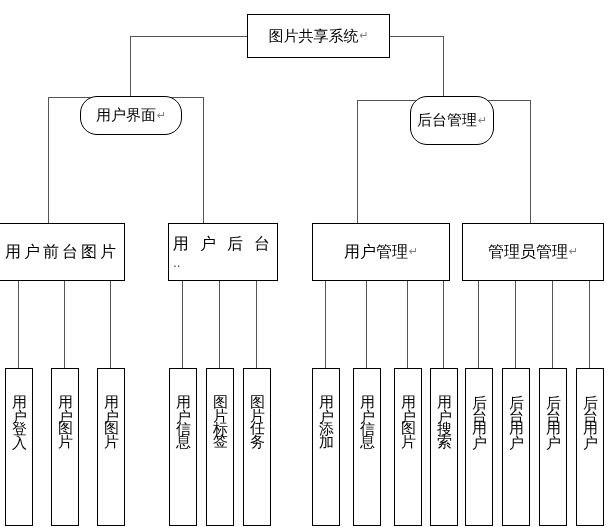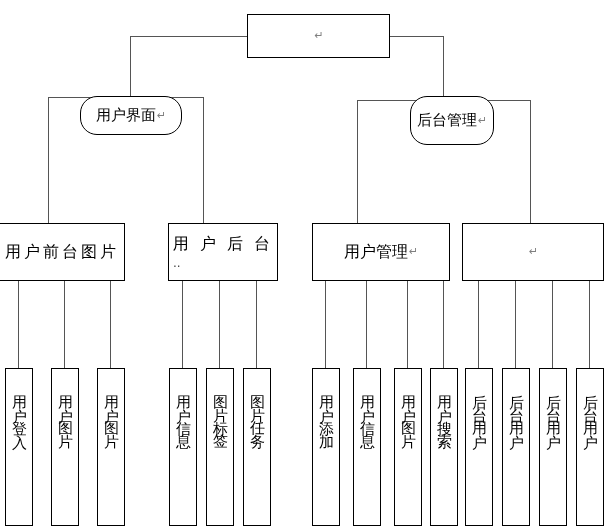--- a/index.html
+++ b/index.html
@@ -125,20 +125,21 @@
   <div class="line v" style="left:366px; top:280px; height:88px;"></div>
   <div class="line v" style="left:407px; top:280px; height:88px;"></div>
   <div class="line v" style="left:443px; top:280px; height:88px;"></div>
 
   <div class="line v" style="left:478px; top:280px; height:88px;"></div>
   <div class="line v" style="left:515px; top:280px; height:88px;"></div>
   <div class="line v" style="left:552px; top:280px; height:88px;"></div>
   <div class="line v" style="left:589px; top:280px; height:88px;"></div>
 
   <div class="node lvl1" style="left:247px; top:14px; width:143px; height:44px;">
+    <span class="label">图片共享系统</span>
       <span class="ret">↵</span>
   </div>
 
   <div class="node lvl2" style="left:80px; top:96px; width:102px; height:39px;">
     <span class="label">用户界面</span>
       <span class="ret">↵</span>
   </div>
 
   <div class="node lvl2" style="left:410px; top:96px; width:84px; height:49px;">
     <span class="label">后台管理</span>
@@ -153,20 +154,21 @@
     <span class="label" style="text-align:center;">用 户 后 台</span>
     <span class="subdots">..</span>
   </div>
 
   <div class="node lvl3" style="left:312px; top:223px; width:138px; height:58px;justify-content:center;">
     <span class="label">用户管理</span>
       <span class="ret">↵</span>
   </div>
 
   <div class="node lvl3" style="left:462px; top:223px; width:142px; height:58px;">
+    <span class="label">管理员管理</span>
       <span class="ret">↵</span>
   </div>
 
   <div class="leaf" style="left:5px; top:368px; width:28px; height:158px;">
     <span class="label">用户登入</span>
   </div>
   <div class="leaf" style="left:51px; top:368px; width:28px; height:158px;">
     <span class="label">用户图片</span>
   </div>
   <div class="leaf" style="left:97px; top:368px; width:28px; height:158px;">

